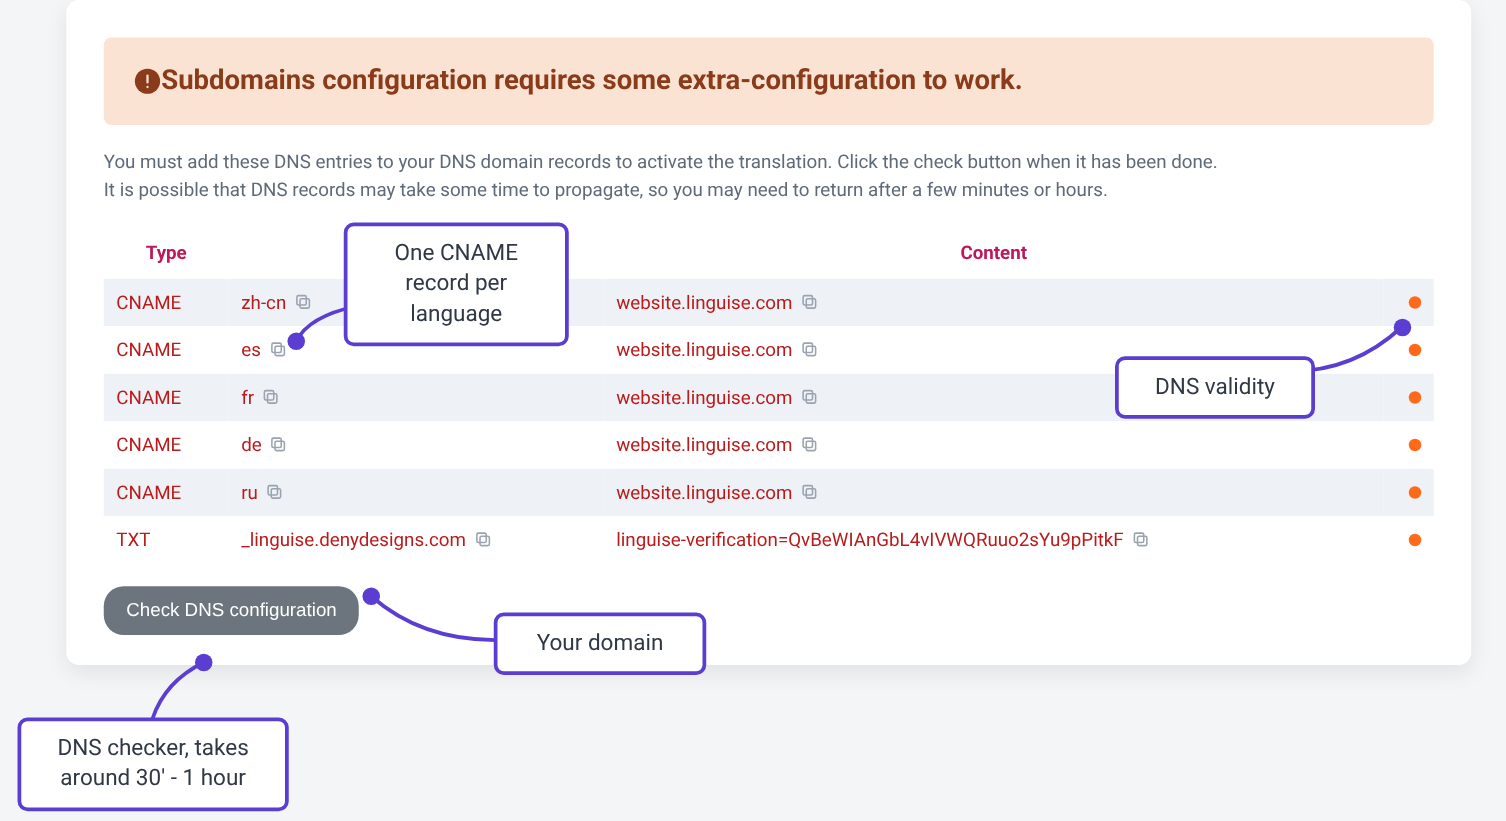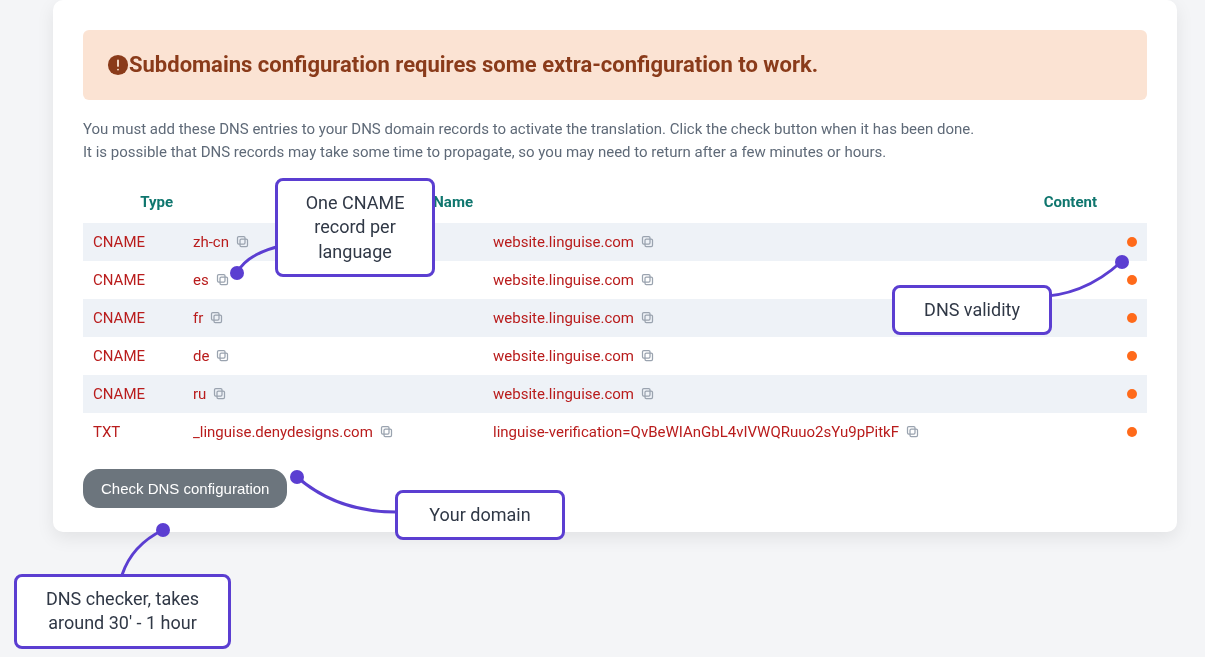--- a/index.html
+++ b/index.html
@@ -49,23 +49,23 @@
     font-size: 15px;
     font-weight: 400;
     line-height: 1.5;
     margin-bottom: 18px;
   }
   .dns-table {
     width: 100%;
     border-collapse: collapse;
   }
   .dns-table th {
-    text-align: right;
+    text-align: center;
     font-weight: 700;
-    color: #0f766e;
+    color: #be185d;
     font-size: 15px;
     padding: 12px 10px;
   }
   .dns-table td {
     color: #b91c1c;
     font-size: 15px;
     padding: 10px 10px;
     vertical-align: middle;
   }
   .dns-table tr.row-even td {
@@ -261,21 +261,21 @@
             </span></td>
           <td class="col-status"><span class="status-dot"></span></td>
         </tr>
       </tbody>
   </table>
 
   <button class="check-btn">Check DNS configuration</button>
 
 </div>
 
-<div class="callout" style="left:275px; top:178px; width:160px;">One CNAME record per language</div>
+<div class="callout" style="left:275px; top:178px; width:180px;">One CNAME record per language</div>
 <div class="callout-dot" style="left:230px; top:266px;"></div>
 <svg class="connector" style="left:237px; top:245px;" width="60" height="30">
     <path d="M0,28 Q10,8 48,0" stroke="#5b3ed1" stroke-width="3" fill="none"></path>
   </svg>
 
 <div class="callout" style="left:892px; top:285px; width:160px;">DNS validity</div>
 <div class="callout-dot" style="left:1115px; top:255px;"></div>
 <svg class="connector" style="left:1033px; top:262px;" width="90" height="40">
     <path d="M0,35 Q50,35 88,0" stroke="#5b3ed1" stroke-width="3" fill="none"></path>
   </svg>

